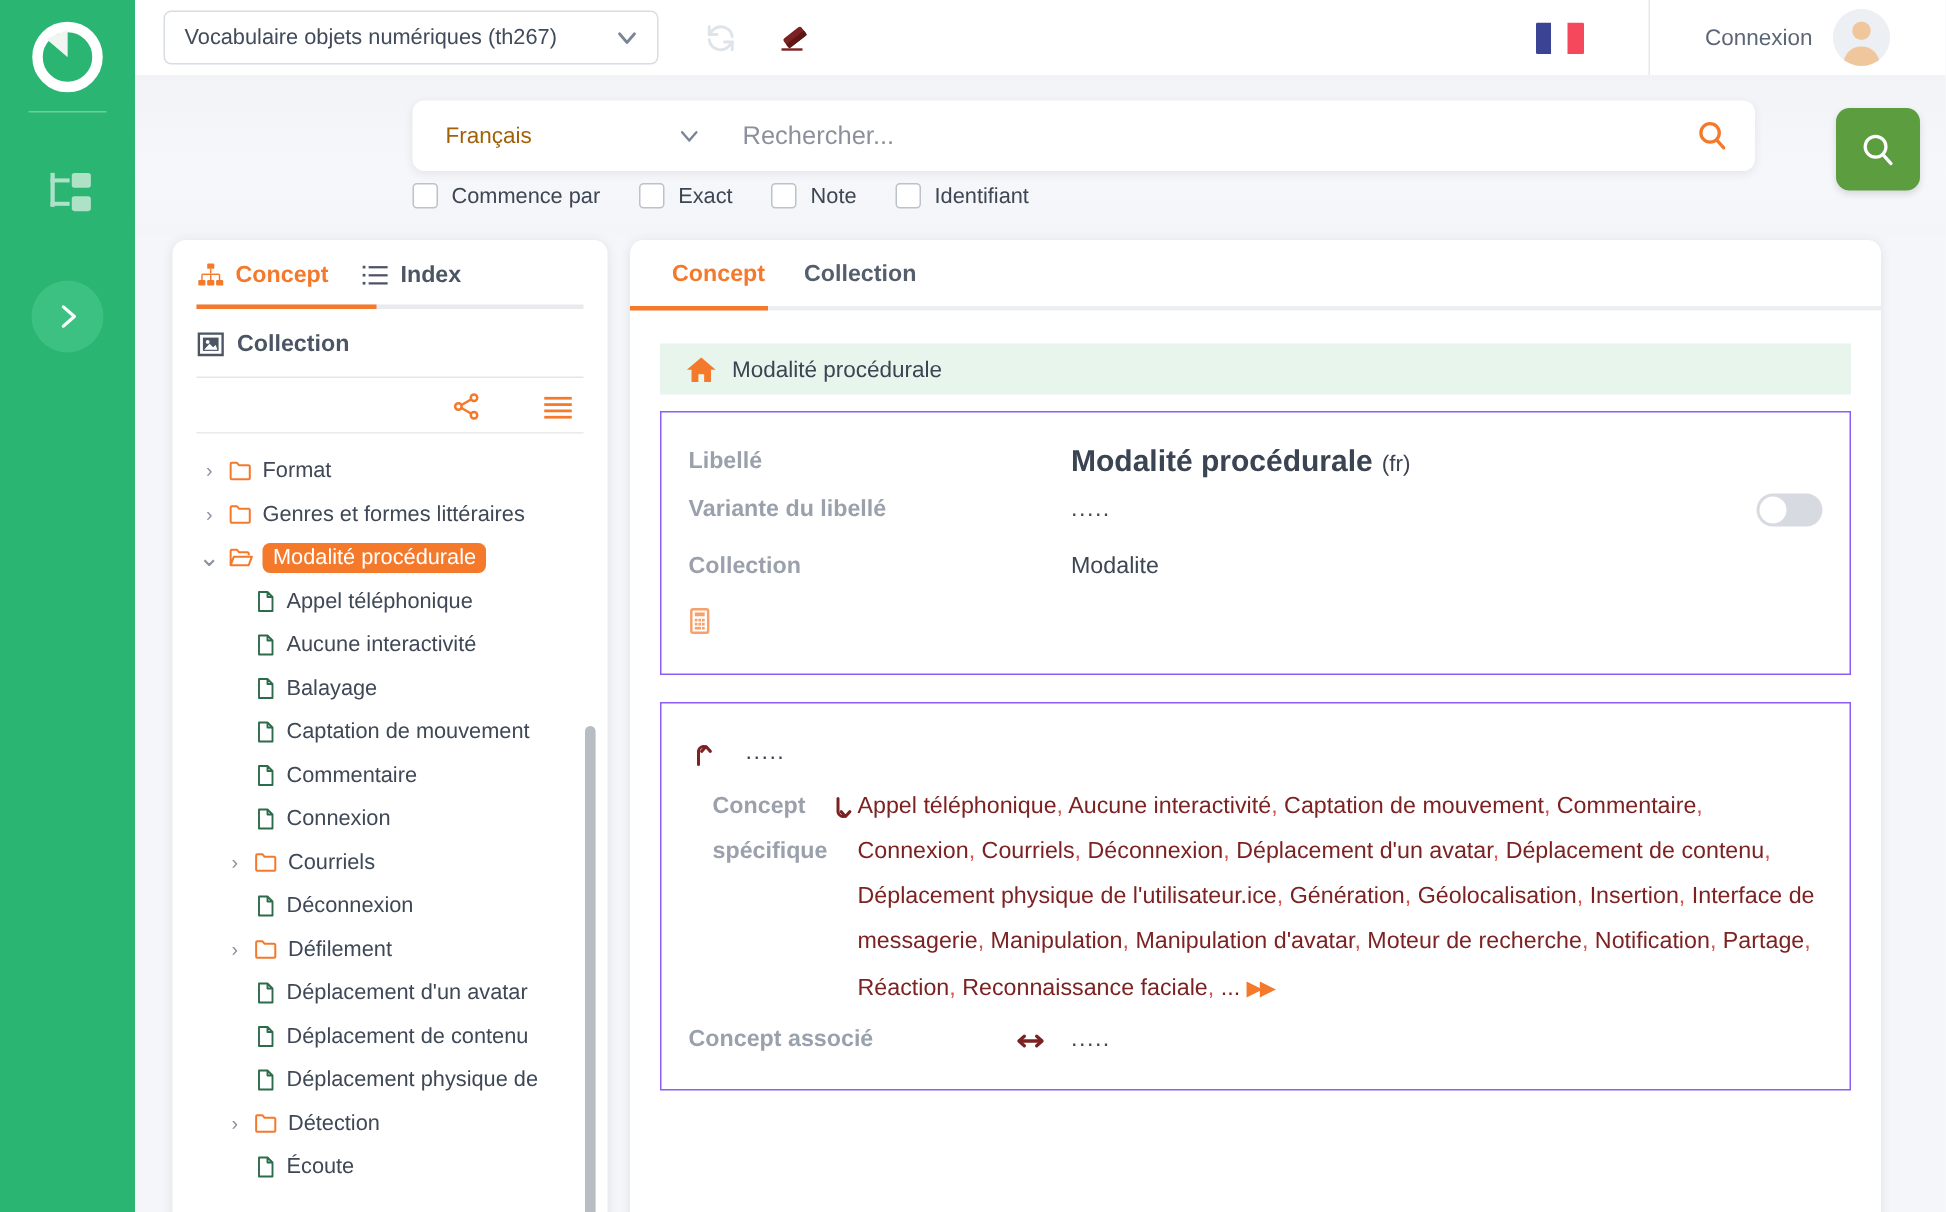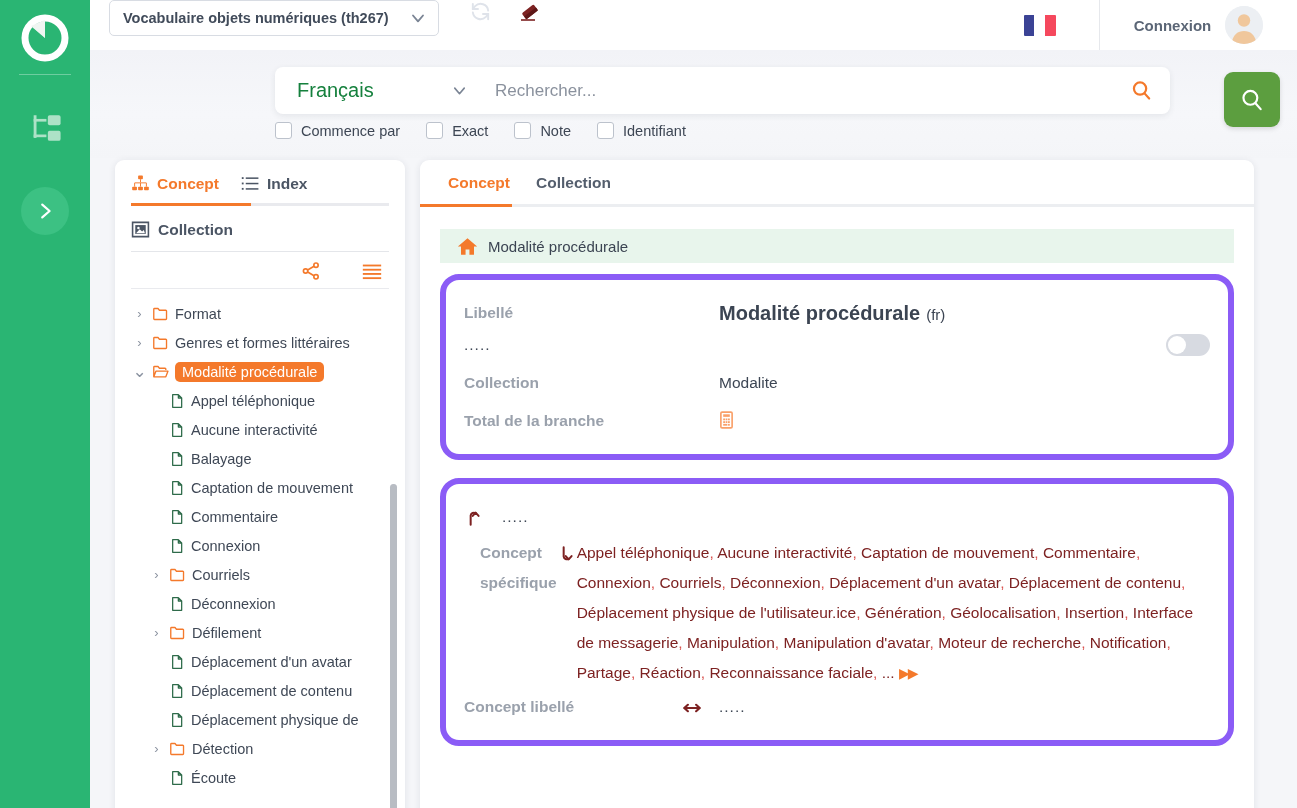--- a/index.html
+++ b/index.html
@@ -24,23 +24,22 @@
   .rail-tree { margin-top: 36px; width: 34px; height: 34px; opacity: .92; }
   .rail-fab {
     margin-top: 42px; width: 48px; height: 48px; border-radius: 50%;
     background: #3cc183; display: flex; align-items: center; justify-content: center;
     cursor: pointer;
   }
 
   
   .topbar {
     position: absolute; left: 90px; top: 0; width: 1207px; height: 50px;
-    background: #ffffff; display: flex; 
+    background: #ffffff; display: flex; align-items: center;
     z-index: 20;
-    font-weight: bold;
   }
   .thesaurus-select {
     margin-left: 19px; width: 330px; height: 36px;
     border: 1px solid #d8dce3; border-radius: 5px; background: #fff;
     display: flex; align-items: center; justify-content: space-between;
     padding: 0 10px 0 13px; cursor: pointer;
   }
   .thesaurus-select span {
     font-size: 14.5px; color: #414b5a; white-space: nowrap;
   }
@@ -76,21 +75,21 @@
   .searchbar {
     position: absolute; left: 185px; top: 17px; width: 895px; height: 47px;
     background: #fff; border-radius: 8px;
     box-shadow: 0 2px 6px rgba(40,50,70,0.09);
     display: flex; align-items: center;
   }
   .lang-select {
     width: 212px; height: 100%; display: flex; align-items: center;
     justify-content: space-between; padding: 0 18px 0 22px; cursor: pointer;
   }
-  .lang-select span { font-size: 20px; color: #15803d; }
+  .lang-select span { font-size: 15px; color: #a16207; }
   .search-input {
     flex: 1; border: none; outline: none; height: 100%;
     font-size: 17px; color: #4c1d95; background: transparent;
     font-family: "Liberation Sans", sans-serif;
     padding-left: 8px;
   }
   .search-input::placeholder { color: #8a919d; }
   .search-go { width: 58px; display: flex; align-items: center; justify-content: center; cursor: pointer; }
   .checkrow {
     position: absolute; left: 185px; top: 72px; width: 895px;
@@ -174,21 +173,21 @@
   .mp-underline { height: 3px; background: #eceef1; position: relative; }
   .mp-underline i { position: absolute; left: 0; top: 0; height: 3px; width: 92px; background: #f4792b; display:block; }
 
   .breadcrumb {
     margin: 22px 20px 0 20px; height: 34px; background: #e8f5ec;
     display: flex; align-items: center; gap: 10px; padding-left: 17px;
   }
   .breadcrumb .bc-txt { font-size: 15px; color: #3b4452; }
 
   .card {
-    margin: 11px 20px 0 20px; border: 6px solid #8b5cf6; border-radius: 19px;
+    margin: 11px 20px 0 20px; border: 1px solid #8b5cf6; border-radius: 0;
     padding: 18px 20px 18px 18px; position: relative;
   }
   .row { display: flex; align-items: flex-start; }
   .row .key {
     width: 255px; font-size: 15.5px; font-weight: bold; color: #9aa1ac; line-height: 30px;
   }
   .row .arrow { width: 38px; display: flex; justify-content: flex-start; padding-top: 4px; }
   .row .val { flex: 1; font-size: 15.5px; color: #3d4654; line-height: 30px; }
   .dots { color: #9aa1ac; letter-spacing: 1px; font-size: 15px; }
   .title-big { font-size: 20px; font-weight: bold; color: #3b4452; }
@@ -539,34 +538,34 @@
       </div>
 
     <div class="row">
       <div class="key">Libellé</div>
       <div class="val">
         <span class="title-big">Modalité procédurale</span><span class="title-lang">(fr)</span>
       </div>
     </div>
 
     <div class="row">
+      <div class="key">Variante du libellé</div>
       <div class="val dots">.....</div>
     </div>
 
     <div class="spacer-8"></div>
 
     <div class="row">
       <div class="key">Collection</div>
       <div class="val link-red">Modalite</div>
     </div>
 
     <div class="spacer-8"></div>
 
     <div class="row">
-      <div class="key">Total de la branche</div>
       <div class="val">
         <svg viewBox="0 0 24 24" width="18" height="22" style="vertical-align:-5px">
           <rect x="2.5" y="1.5" width="15" height="21" rx="1.6" fill="none" stroke="#f9a06a" stroke-width="2.2"></rect>
           <rect x="5.6" y="4.4" width="8.8" height="3.4" fill="#f9a06a"></rect>
           <rect x="5.6" y="10" width="2.4" height="2.4" fill="#f9a06a"></rect>
           <rect x="8.8" y="10" width="2.4" height="2.4" fill="#f9a06a"></rect>
           <rect x="12" y="10" width="2.4" height="2.4" fill="#f9a06a"></rect>
           <rect x="5.6" y="13.6" width="2.4" height="2.4" fill="#f9a06a"></rect>
           <rect x="8.8" y="13.6" width="2.4" height="2.4" fill="#f9a06a"></rect>
           <rect x="12" y="13.6" width="2.4" height="2.4" fill="#f9a06a"></rect>
@@ -593,21 +592,21 @@
       <div class="arrow">
         <svg viewBox="0 0 24 24" width="20" height="24" fill="none" stroke="#7d2222" stroke-width="2.4" stroke-linecap="round" stroke-linejoin="round">
           <path d="M8 4 V15 A4 4 0 0 0 14 17.8"></path>
             <polyline points="10.5,14.5 14,18.4 17.5,14.5"></polyline>
         </svg>
       </div>
       <div class="narrower" id="narrower-list"><span>Appel téléphonique</span><span class="c">, </span><span>Aucune interactivité</span><span class="c">, </span><span>Captation de mouvement</span><span class="c">, </span><span>Commentaire</span><span class="c">, </span><span>Connexion</span><span class="c">, </span><span>Courriels</span><span class="c">, </span><span>Déconnexion</span><span class="c">, </span><span>Déplacement d'un avatar</span><span class="c">, </span><span>Déplacement de contenu</span><span class="c">, </span><span>Déplacement physique de l'utilisateur.ice</span><span class="c">, </span><span>Génération</span><span class="c">, </span><span>Géolocalisation</span><span class="c">, </span><span>Insertion</span><span class="c">, </span><span>Interface de messagerie</span><span class="c">, </span><span>Manipulation</span><span class="c">, </span><span>Manipulation d'avatar</span><span class="c">, </span><span>Moteur de recherche</span><span class="c">, </span><span>Notification</span><span class="c">, </span><span>Partage</span><span class="c">, </span><span>Réaction</span><span class="c">, </span><span>Reconnaissance faciale</span><span class="c">, </span><span>... </span><span class="more-arrows">▶▶</span></div>
     </div>
 
     <div class="row" style="margin-top:4px;">
-      <div class="key" style="width:217px; line-height:30px;">Concept libellé</div>
+      <div class="key" style="width:217px; line-height:30px;">Concept associé</div>
       <div class="arrow">
         <svg viewBox="0 0 24 24" width="22" height="24" fill="none" stroke="#7d2222" stroke-width="2.4" stroke-linecap="round" stroke-linejoin="round">
           <line x1="4" y1="12" x2="20" y2="12"></line>
           <polyline points="7.5,8.5 3.6,12 7.5,15.5"></polyline>
           <polyline points="16.5,8.5 20.4,12 16.5,15.5"></polyline>
         </svg>
       </div>
       <div class="val dots">.....</div>
     </div>
   </div>

